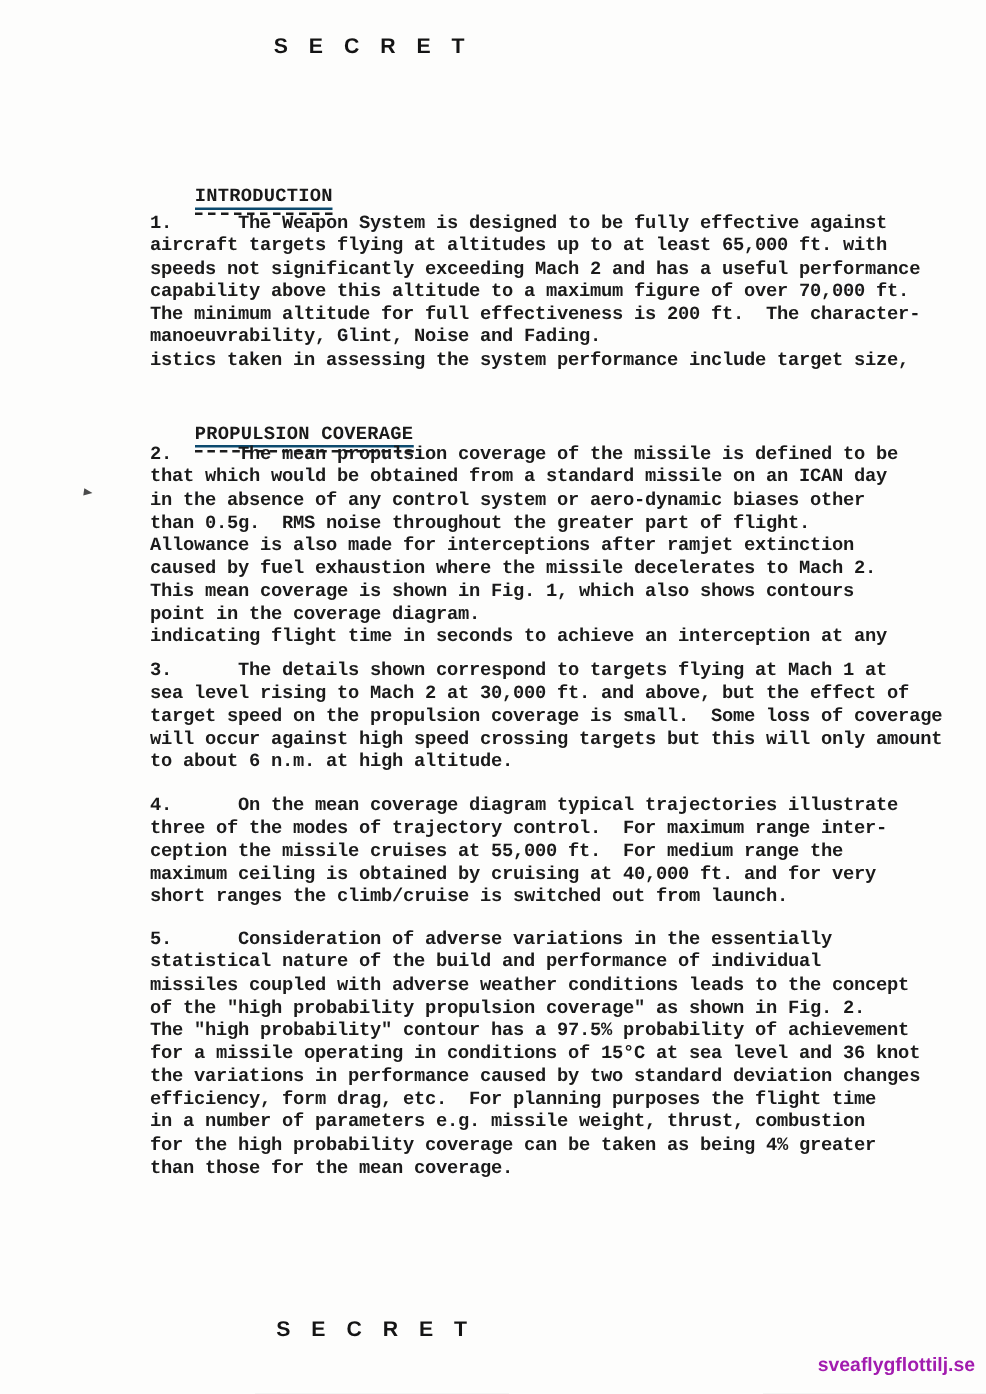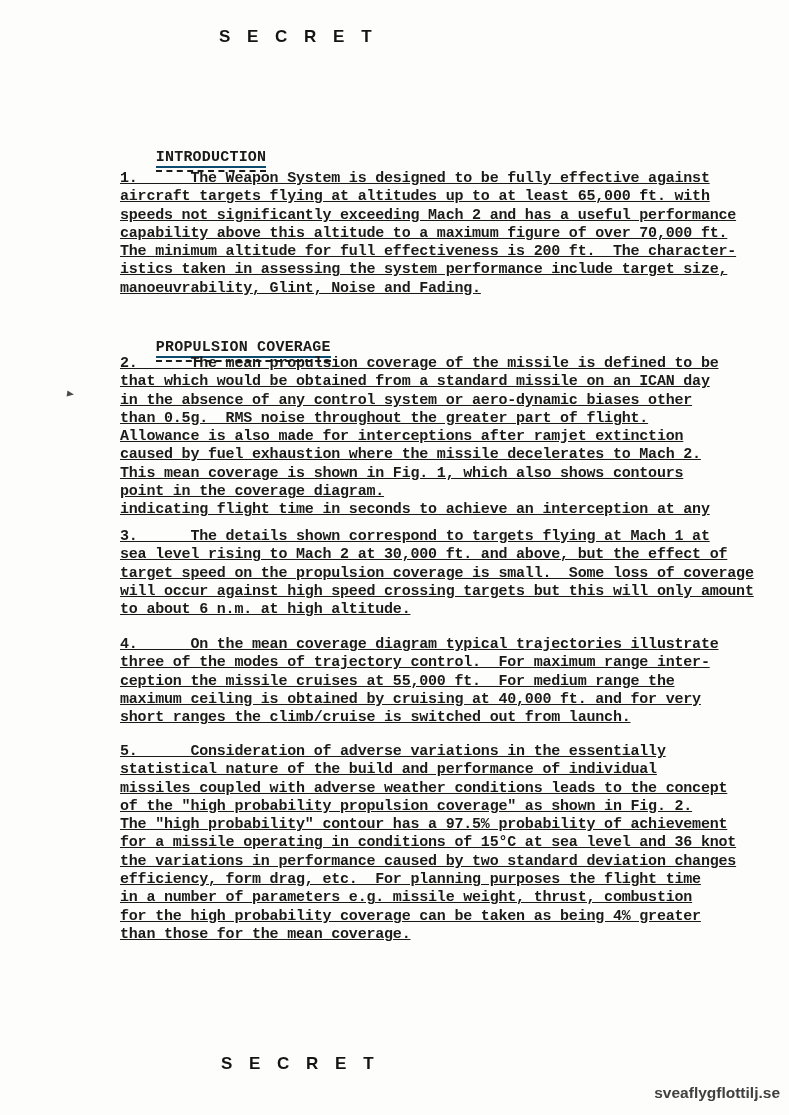--- a/index.html
+++ b/index.html
@@ -42,21 +42,20 @@
   }
   .heading.intro { left: 119px; top: 132px; }
   .heading.prop  { left: 119px; top: 322px; }
   .para {
     position: absolute;
     left: 120px;
     font-weight: bold;
     font-size: 15px;
     line-height: 18.3px;
     letter-spacing: -0.2px;
-    text-decoration: underline;
   }
   .para .line { white-space: pre; }
   .para.p1 { top: 170px; }
   .para.p2 { top: 355px; }
   .para.p3 { top: 528px; }
   .para.p4 { top: 636px; }
   .para.p5 { top: 743px; }
   .tick-mark {
     position: absolute;
     left: 67px;
@@ -68,42 +67,42 @@
     transform: rotate(8deg);
     opacity: .85;
   }
   .watermark {
     position: absolute;
     right: 9px;
     top: 1084px;
     font-family: "Liberation Sans", sans-serif;
     font-weight: bold;
     font-size: 15.5px;
-    color: #404040;
+    color: #a21caf;
   }
 </style>
 </head>
 <body>
 
 <div class="page">
 
   <div class="classification top">S E C R E T</div>
 
   <div class="heading intro">
     <span class="dbl"><span class="inner">INTRODUCTION</span></span>
   </div>
 
   <div class="para p1">
       <div class="line">1.      The Weapon System is designed to be fully effective against</div>
       <div class="line">aircraft targets flying at altitudes up to at least 65,000 ft. with</div>
       <div class="line">speeds not significantly exceeding Mach 2 and has a useful performance</div>
       <div class="line">capability above this altitude to a maximum figure of over 70,000 ft.</div>
       <div class="line">The minimum altitude for full effectiveness is 200 ft.  The character-</div>
+      <div class="line">manoeuvrability, Glint, Noise and Fading.</div>
       <div class="line">istics taken in assessing the system performance include target size,</div>
-      <div class="line">manoeuvrability, Glint, Noise and Fading.</div>
     </div>
 
   <div class="heading prop">
     <span class="dbl"><span class="inner">PROPULSION COVERAGE</span></span>
   </div>
 
   <div class="tick-mark"></div>
 
   <div class="para p2">
       <div class="line">2.      The mean propulsion coverage of the missile is defined to be</div>

